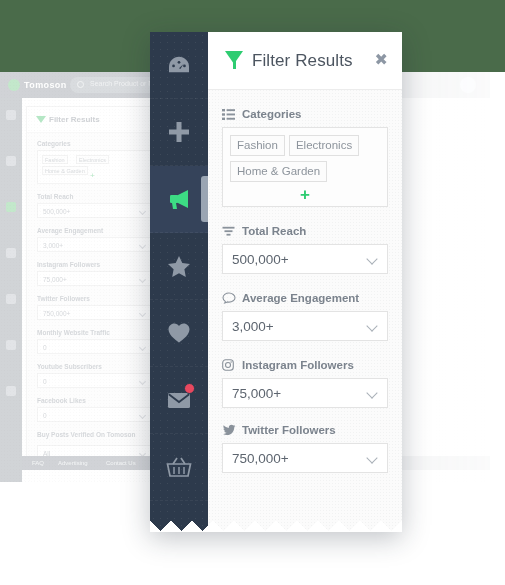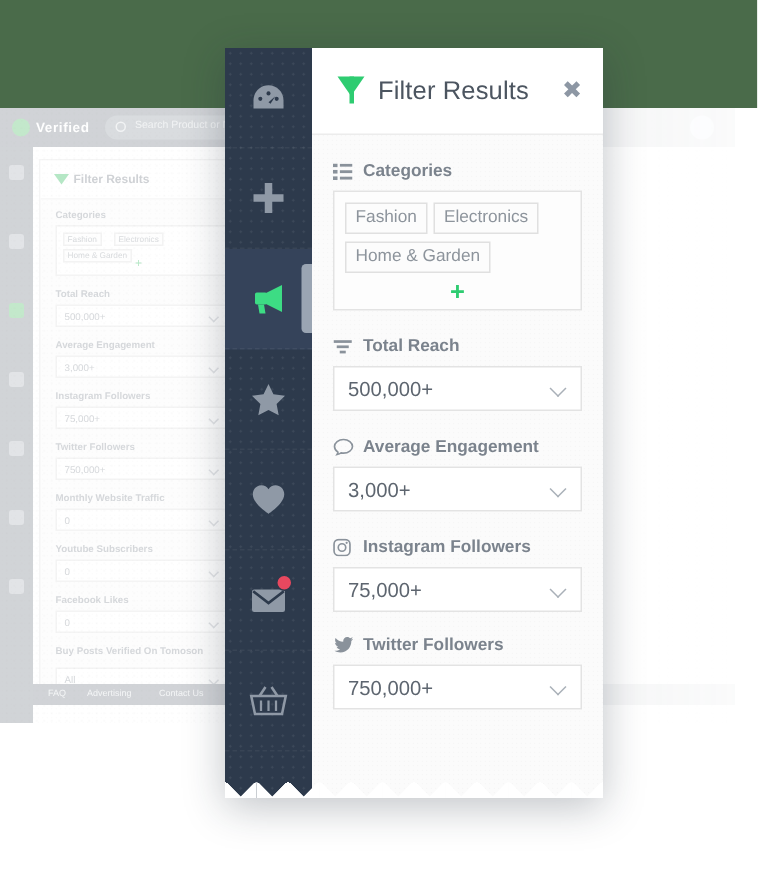--- a/index.html
+++ b/index.html
@@ -380,21 +380,21 @@
 <body>
 
 <div id="stage">
 
   <div class="green-band"></div>
 
   <div class="bg-shot right-fade">
 
     <div class="bg-topbar">
       <div class="bg-logo-dot"></div>
-      <div class="bg-logo-text">Verified</div>
+      <div class="bg-logo-text">Tomoson</div>
       <div class="bg-search">
         <div class="bg-search-ico"></div>
         <div class="bg-search-text">Search Product or Name, ID, or a</div>
       </div>
       <div class="bg-topright-circle"></div>
     </div>
 
     <div class="bg-leftrail">
       <div class="bg-rail-ico" style="top:12px"></div>
       <div class="bg-rail-ico" style="top:58px"></div>

